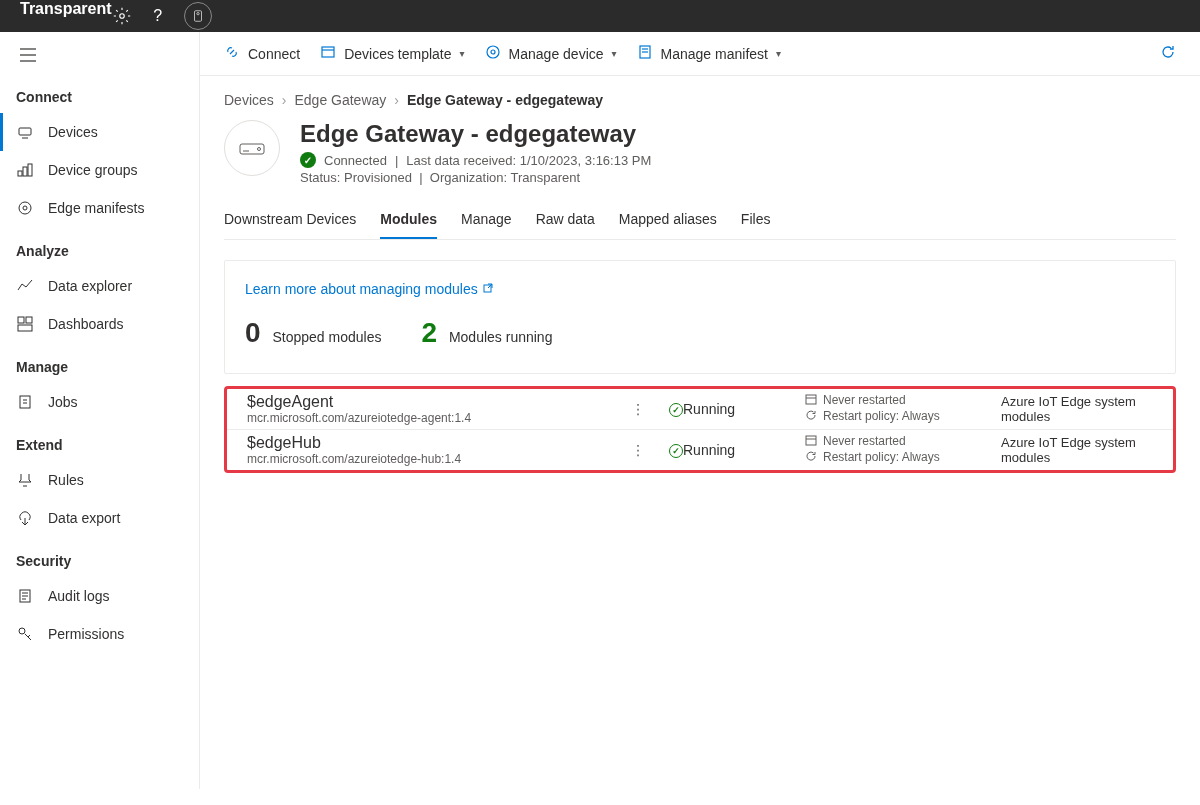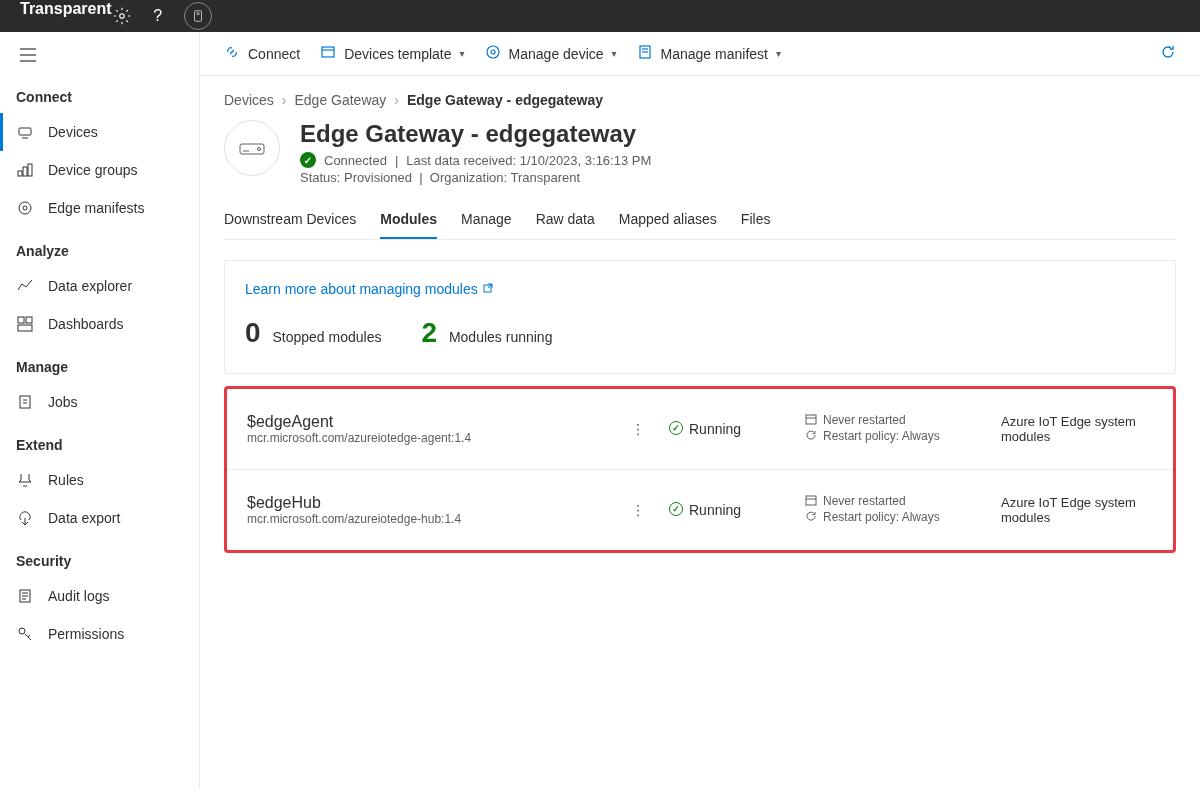--- a/index.html
+++ b/index.html
@@ -52,27 +52,27 @@
 .tab.active { border-bottom-color: #0078d4; font-weight: 600; }
 
 .card { border: 1px solid #edebe9; border-radius: 2px; padding: 20px 20px 24px; margin-bottom: 12px; }
 .learn-link { color: #0078d4; cursor: pointer; font-size: 14px; display: inline-flex; align-items: center; gap: 4px; margin-bottom: 20px; }
 .stats { display: flex; gap: 40px; align-items: baseline; }
 .stat-num { font-size: 28px; font-weight: 600; margin-right: 8px; }
 .stat-num.green { color: #107c10; }
 .stat-label { font-size: 14px; color: #323130; }
 
 .module-list { border: 3px solid #e63946; border-radius: 4px; }
-.module-row { display: flex; align-items: center; padding: 24px 20px; border-bottom: 1px solid #edebe9; gap: 16px; }
+.module-row { display: flex; align-items: center; padding: 4px 20px; border-bottom: 1px solid #edebe9; gap: 16px; }
 .module-row:last-child { border-bottom: none; }
 .mod-name-col { flex: 0 0 360px; }
 .mod-name { font-size: 16px; font-weight: 400; }
 .mod-image { font-size: 12px; color: #605e5c; }
 .mod-menu { flex: 0 0 30px; color: #605e5c; cursor: pointer; text-align: center; }
-.mod-status { flex: 0 0 120px; display: flex; align-items: flex-start; gap: 6px; }
+.mod-status { flex: 0 0 120px; display: flex; align-items: flex-end; }
 .status-ring { width: 14px; height: 14px; border: 1.5px solid #107c10; border-radius: 50%; display: inline-flex; align-items: center; justify-content: center; }
 .status-ring::after { content: '✓'; color: #107c10; font-size: 9px; font-weight: bold; }
 .mod-restart { flex: 0 0 180px; font-size: 12px; color: #605e5c; }
 .mod-restart-line { display: flex; gap: 6px; margin-bottom: 2px; }
 .mod-type { flex: 1; font-size: 13px; color: #323130; }
 .tiny-icon { width: 12px; height: 12px; display: inline-flex; }
 </style>
 </head>
 <body>
 

